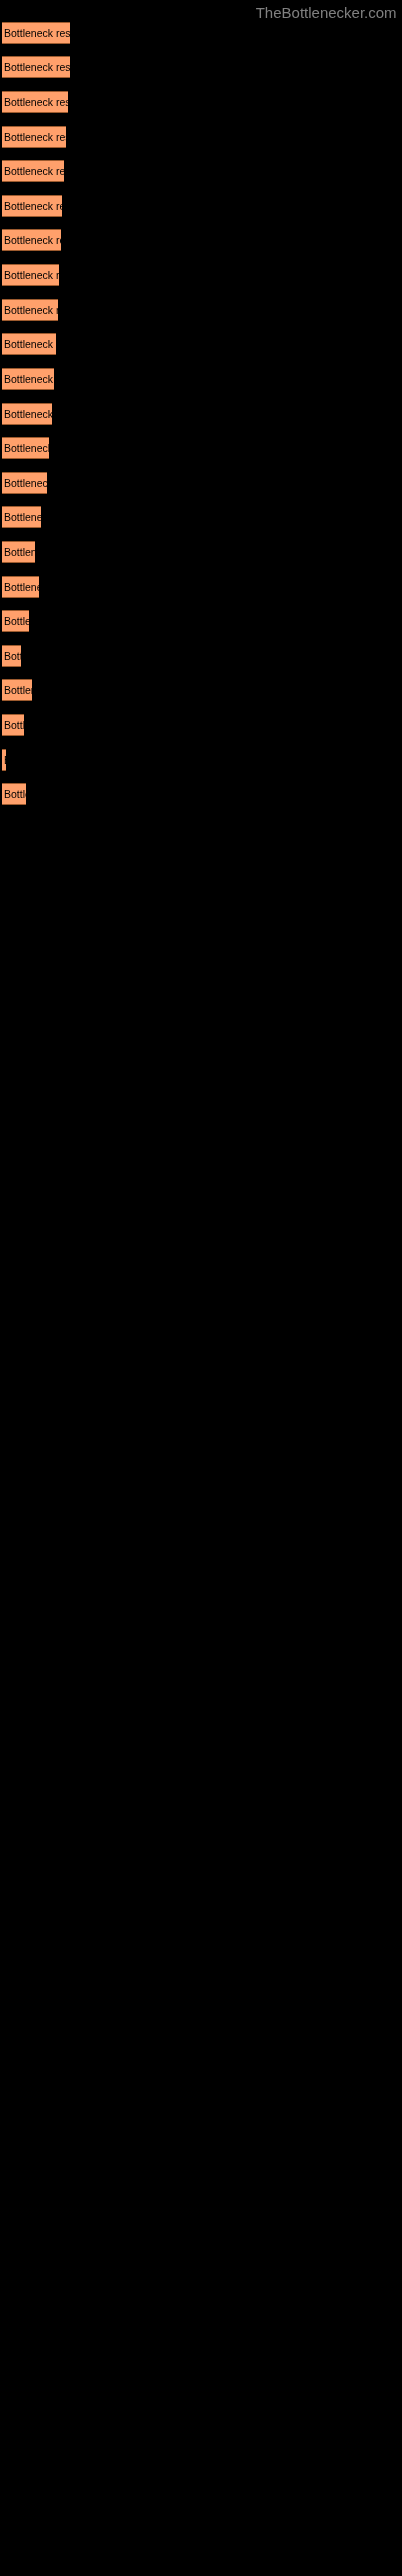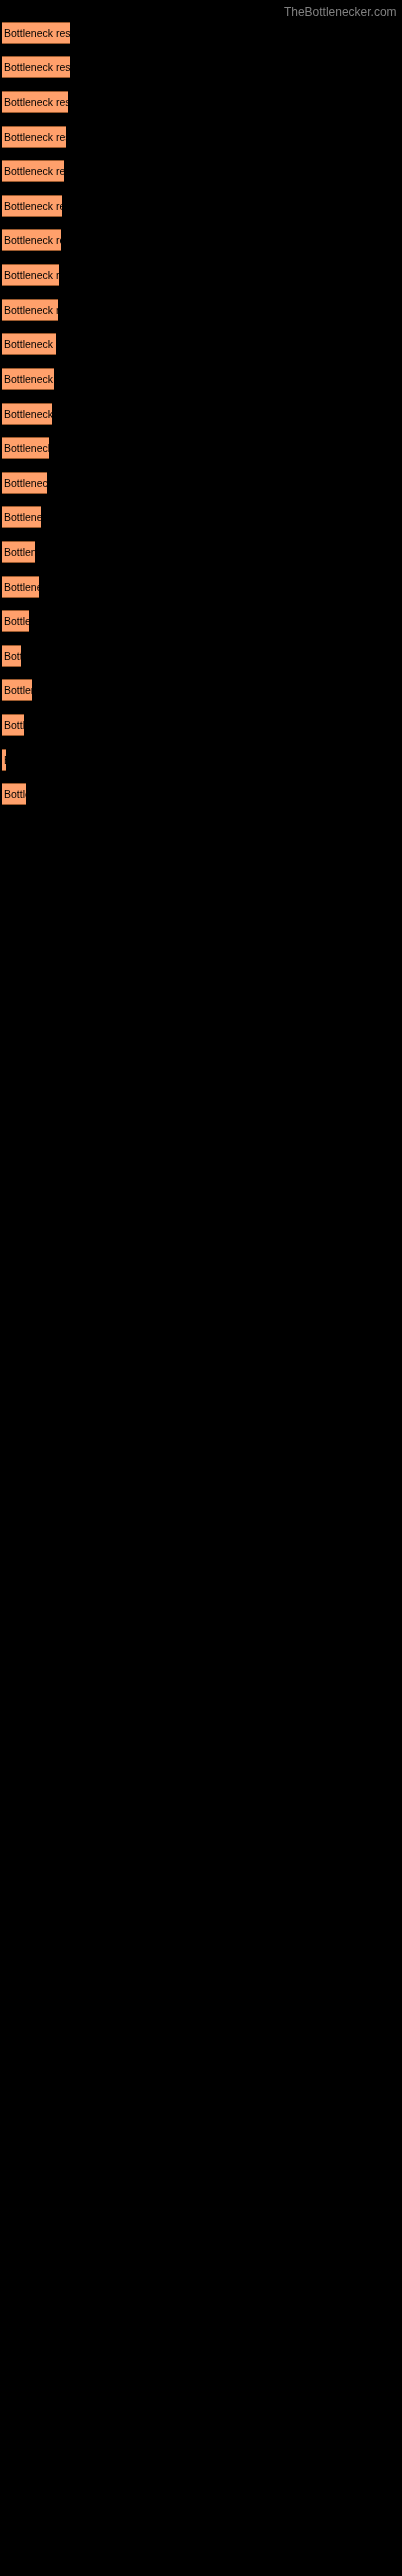--- a/index.html
+++ b/index.html
@@ -20,21 +20,21 @@
     top: 0;
     width: 403px;
     height: 2576px;
     background: #000000;
   }
   .site-title {
     position: absolute;
     right: 6.4px;
     top: 1.6px;
     font-family: "Liberation Sans", sans-serif;
-    font-size: 12px;
+    font-size: 15px;
     line-height: 21px;
     color: #808080;
     letter-spacing: 0px;
     white-space: nowrap;
   }
   #chart-area {
     position: absolute;
     left: 0;
     top: 0;
     width: 403px;

